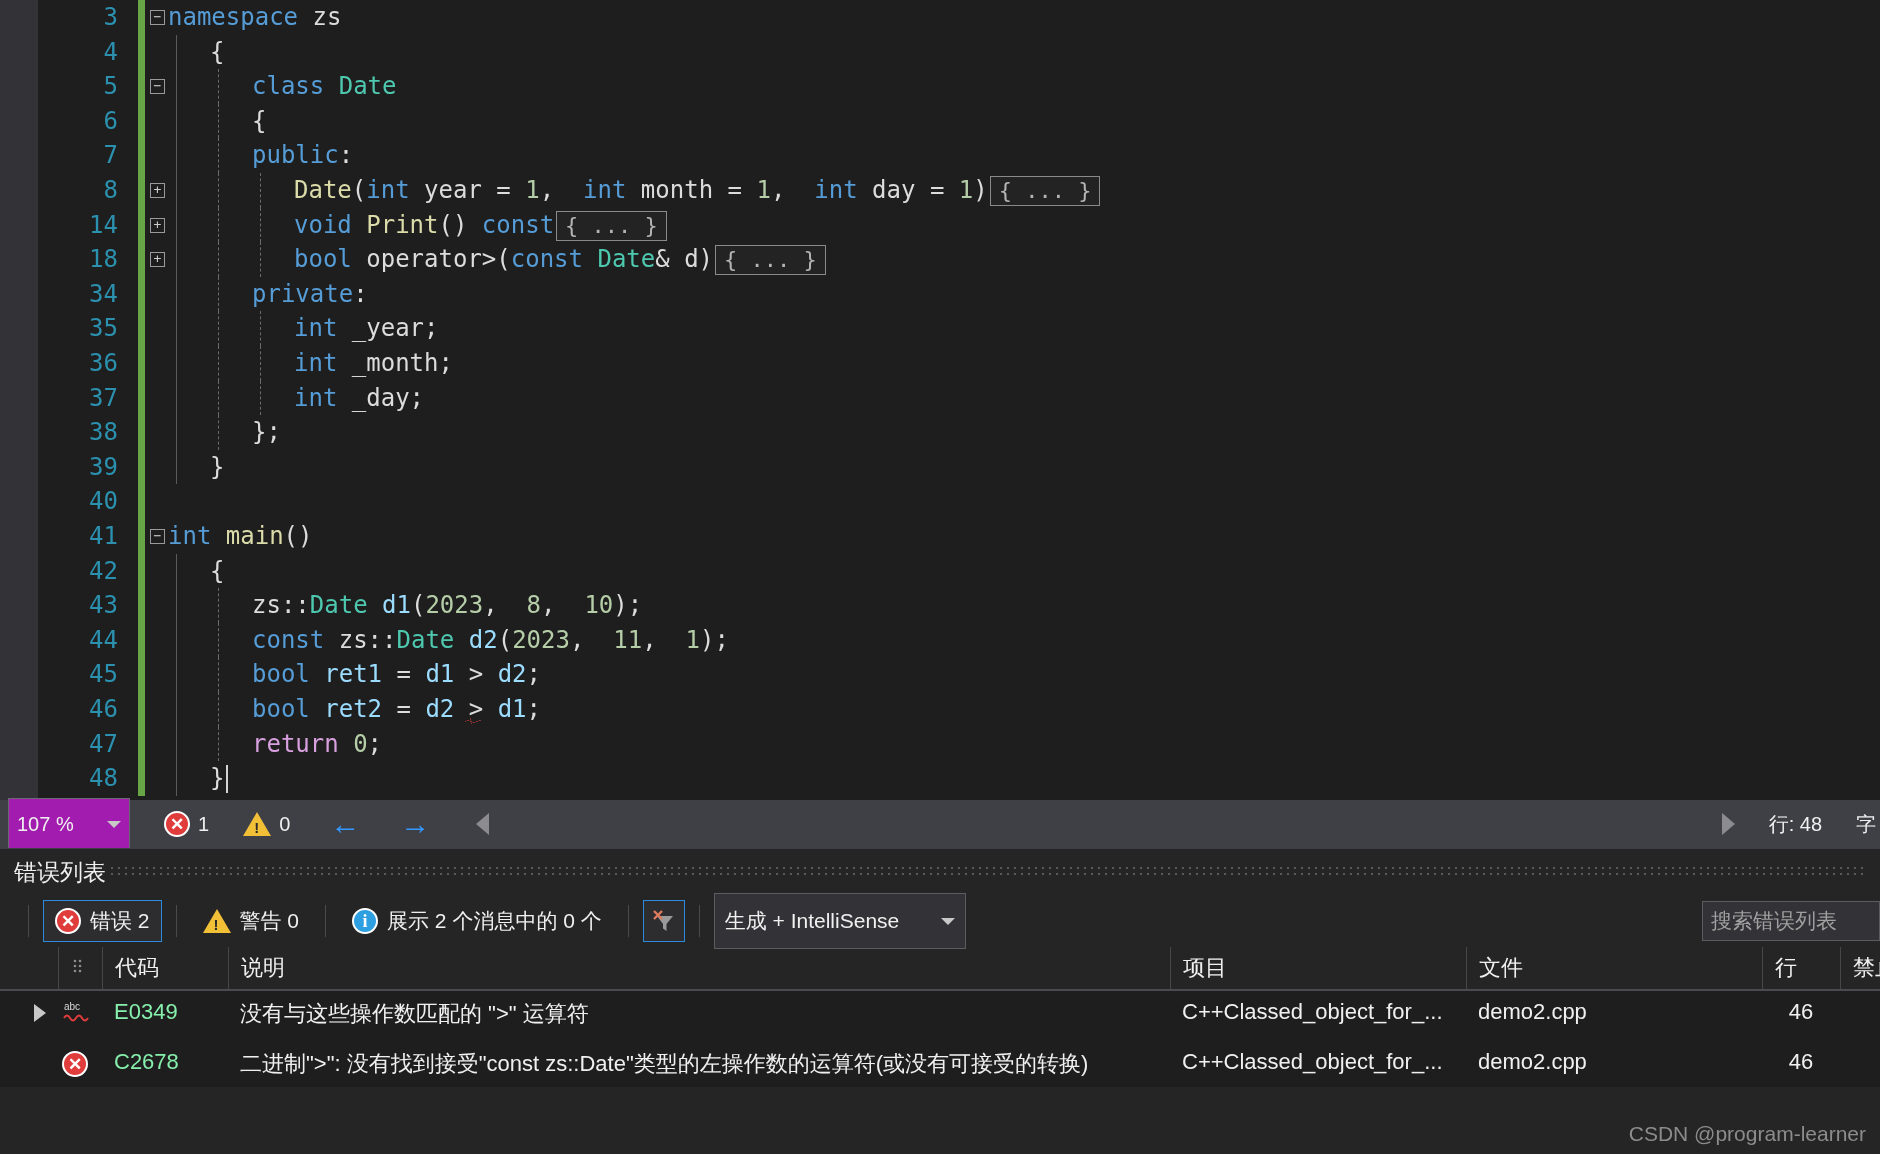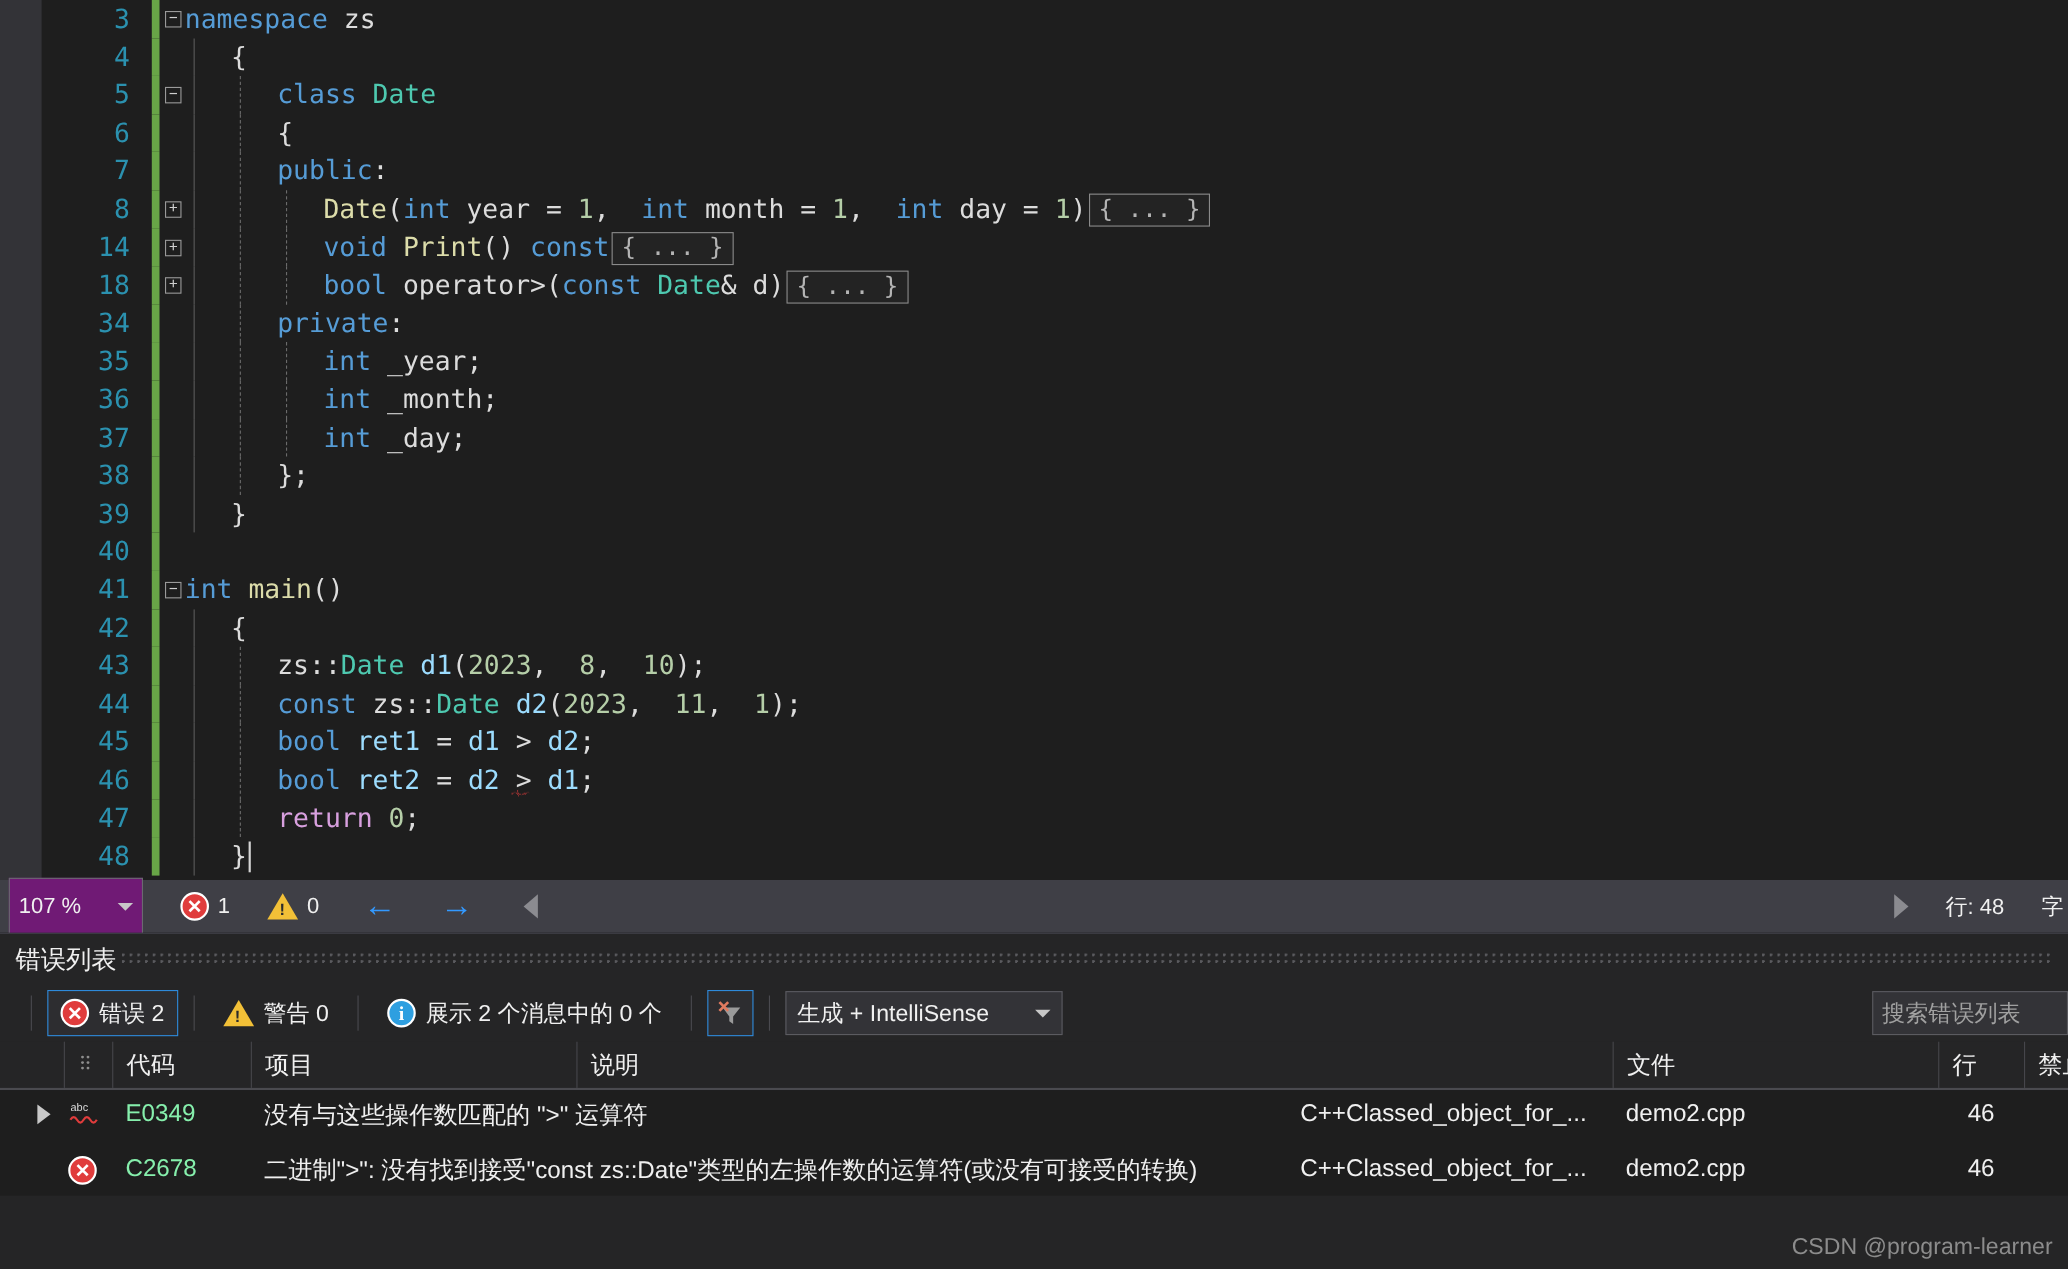--- a/index.html
+++ b/index.html
@@ -76,21 +76,21 @@
   .caret { position: absolute; width: 2px; background: #d4d4d4; }
 
   
   #editor-status {
     position: absolute; left: 0; top: 800px; width: 1880px; height: 48px;
     background: #3f3f46; display: flex; align-items: center;
     color: #f0f0f0; font-size: 20px;
   }
   .zoom-combo {
     width: 122px; height: 52px; margin-left: 8px;
-    background: #701a75; border: 1px solid #6a6a70;
+    background: #a21caf; border: 1px solid #6a6a70;
     display: flex; align-items: center; justify-content: space-between;
     padding: 0 8px; color: #f0f0f0; font-size: 20px;
   }
   .sb-item { display: flex; align-items: center; gap: 8px; margin-left: 34px; }
   .icon-err-circle {
     width: 26px; height: 26px; border-radius: 50%; background: #e03c3c;
     border: 2px solid #ffffff; color: #fff; font-size: 17px; font-weight: bold;
     display: flex; align-items: center; justify-content: center; line-height: 1;
   }
   .icon-warn-tri {
@@ -147,21 +147,21 @@
     width: 26px; height: 26px; border-radius: 50%; background: #2e9fe0;
     border: 2px solid #ffffff; color: #fff; font-size: 18px; font-weight: bold;
     display: flex; align-items: center; justify-content: center; line-height: 1;
     font-family: "Liberation Serif", serif;
   }
   .filter-btn {
     width: 42px; height: 42px; border: 1px solid #2e8adb; background: #2d2d30;
     display: flex; align-items: center; justify-content: center; position: relative;
   }
   .build-combo {
-    width: 252px; height: 40px; background: #333337; border: 1px solid #5b5b60;
+    width: 252px; height: 56px; background: #333337; border: 1px solid #5b5b60;
     display: flex; align-items: center; justify-content: space-between;
     padding: 0 10px; color: #f0f0f0; font-size: 21px;
   }
   .search-box {
     margin-left: auto; margin-right: 0; width: 178px; height: 40px;
     background: #333337; border: 1px solid #5b5b60; color: #a0a0a0;
     display: flex; align-items: center; padding: 0 8px; font-size: 21px;
     overflow: hidden; white-space: nowrap;
   }
   .caret-dn { width: 0; height: 0; border-left: 7px solid transparent; border-right: 7px solid transparent; border-top: 7px solid #c8c8c8; }
@@ -304,25 +304,25 @@
           <circle cx="9" cy="3" r="1.3" fill="#8d8d8d"></circle>
           <circle cx="4" cy="8" r="1.3" fill="#8d8d8d"></circle>
           <circle cx="9" cy="8" r="1.3" fill="#8d8d8d"></circle>
           <circle cx="4" cy="13" r="1.3" fill="#8d8d8d"></circle>
           <circle cx="9" cy="13" r="1.3" fill="#8d8d8d"></circle>
         </svg>
       </div>
       <div class="gh" style="width: 126px; flex: 0 0 126px;">
         <span>代码</span>
       </div>
+      <div class="gh" style="width: 942px; flex: 0 0 942px;">
+        <span>说明</span>
+      </div>
       <div class="gh" style="width: 296px; flex: 0 0 296px;">
         <span>项目</span>
-      </div>
-      <div class="gh" style="width: 942px; flex: 0 0 942px;">
-        <span>说明</span>
       </div>
       <div class="gh" style="width: 296px; flex: 0 0 296px;">
         <span>文件</span>
       </div>
       <div class="gh" style="width: 78px; flex: 0 0 78px;">
         <span>行</span>
       </div>
       <div class="gh" style="width: 40px; flex: 0 0 40px;">
         <span>禁止</span>
       </div>

